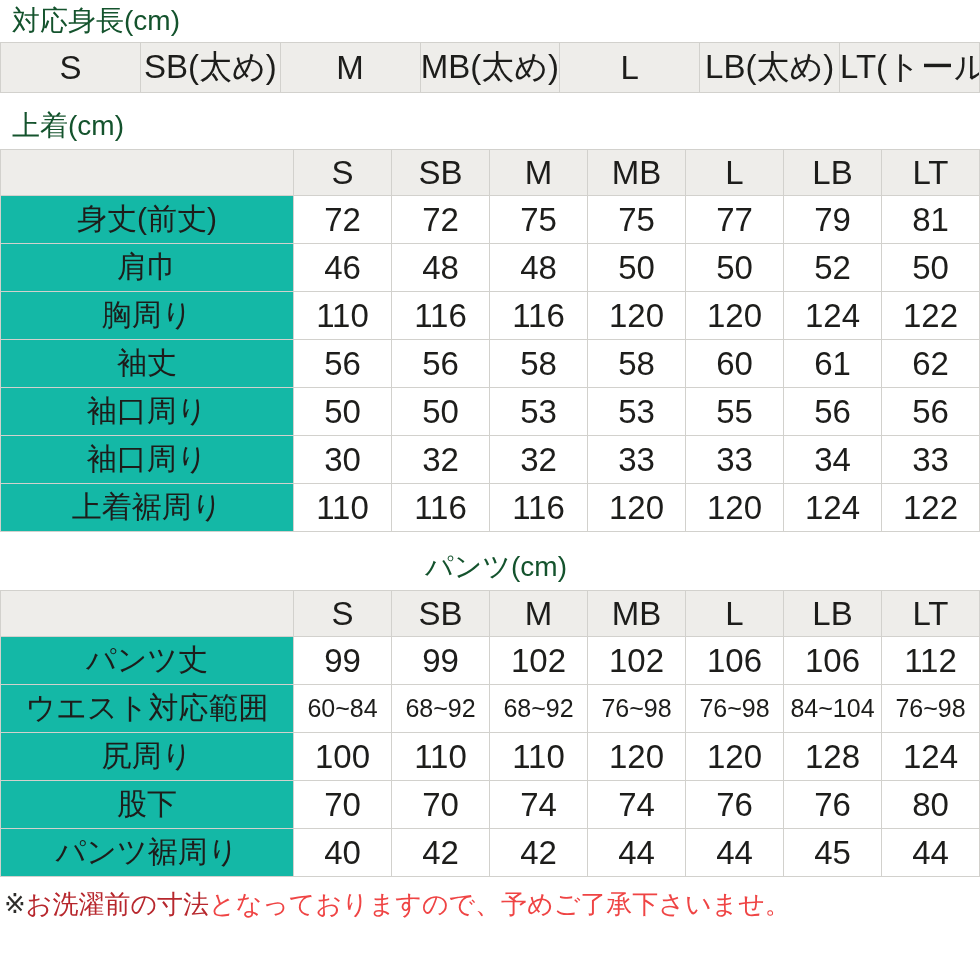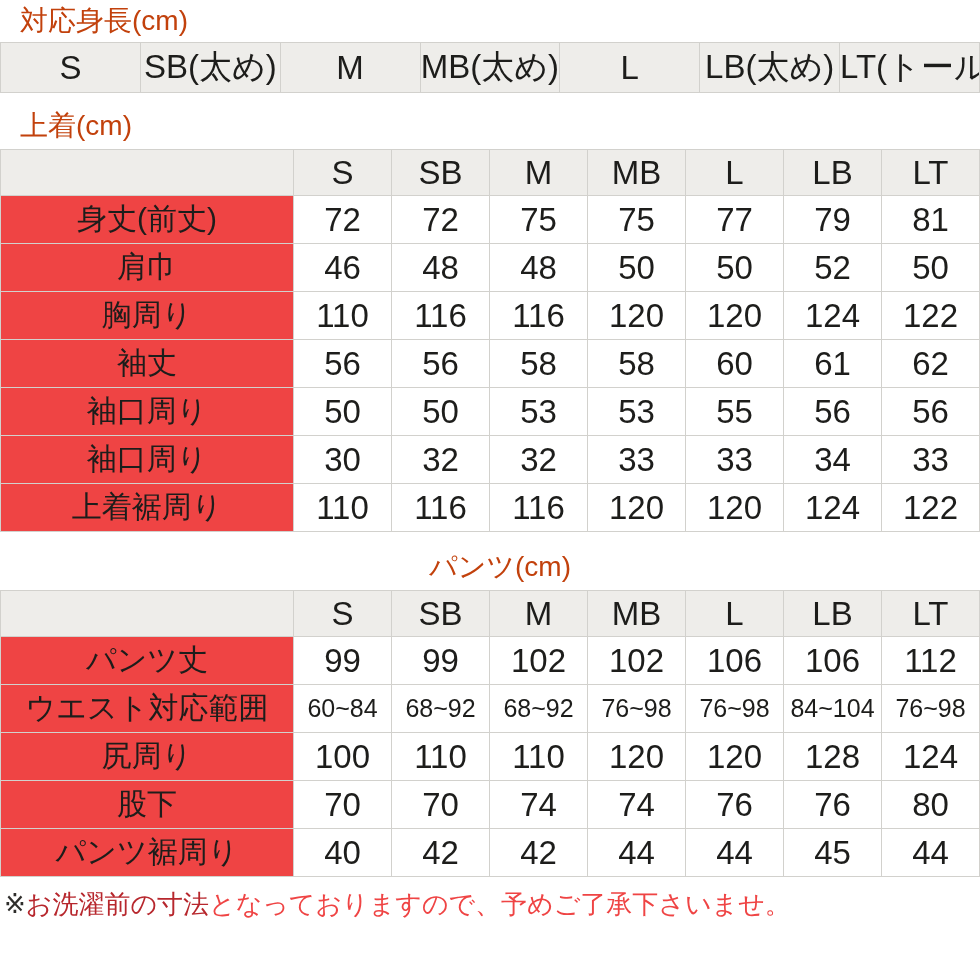--- a/index.html
+++ b/index.html
@@ -7,43 +7,43 @@
   body {
     width: 980px; height: 980px;
     background: #ffffff;
     color: #1d1d1b;
     font-family: "Liberation Sans", "DejaVu Sans", sans-serif;
     overflow: hidden;
   }
   .section-title {
     font-size: 28px;
     line-height: 34px;
-    padding-left: 20px;
-    color: #c2410c;
+    padding-left: 12px;
+    color: #14532d;
   }
   .t1 { padding-top: 4px; padding-bottom: 4px; }
   .t2 { padding-top: 16px; padding-bottom: 6px; }
   .t3 { padding-top: 18px; padding-bottom: 6px; text-align: center; }
   table {
     border-collapse: collapse;
     width: 980px;
     table-layout: fixed;
   }
   th, td {
     border: 1px solid #d2d1cd;
     text-align: center;
     vertical-align: middle;
     font-weight: normal;
     padding: 0;
     overflow: hidden;
     white-space: nowrap;
   }
   .hcell { background: #eeedea; font-size: 33px; }
   .vcell { background: #ffffff; font-size: 33px; color: #1d1d1b; }
-  .label { background: #ef4444; font-size: 30px; }
+  .label { background: #14b8a6; font-size: 30px; }
   table.height-table th { height: 50px; }
   table.height-table td { height: 52px; }
   table.meas th  { height: 46px; }
   table.meas td  { height: 48px; }
   tr.small td.vcell { font-size: 25px; }
   .footnote {
     font-size: 26px;
     padding: 10px 0 0 4px;
     white-space: nowrap;
   }

